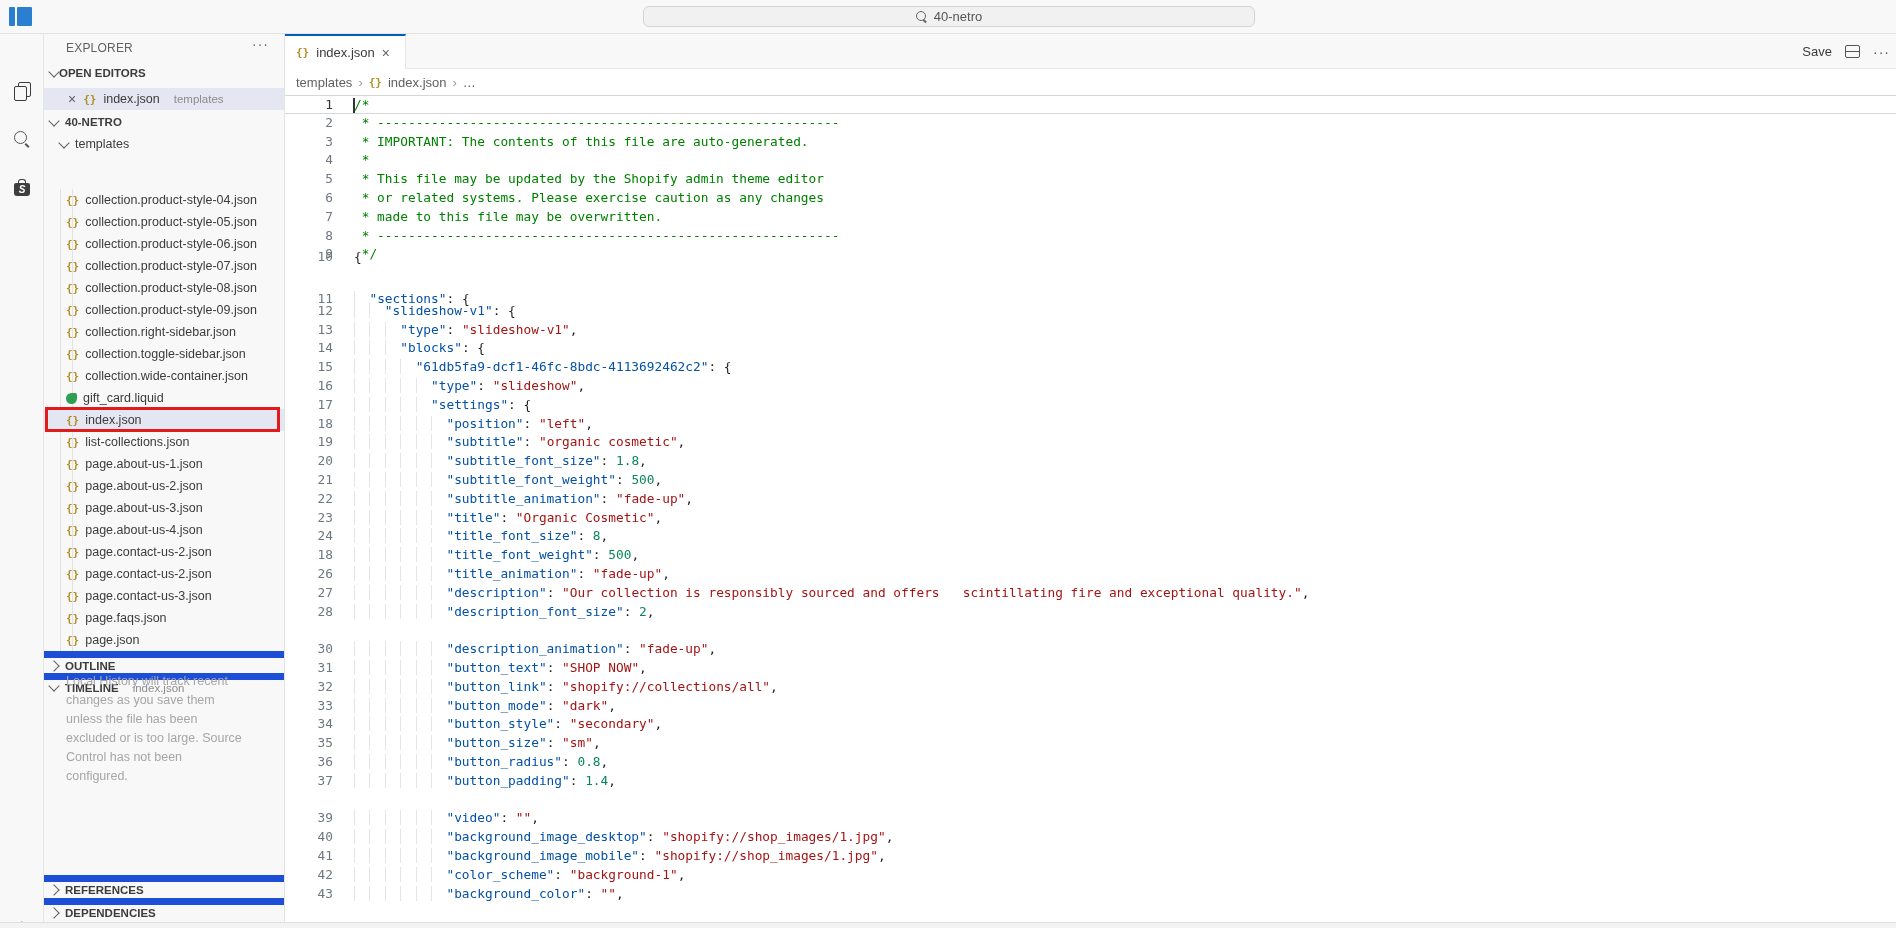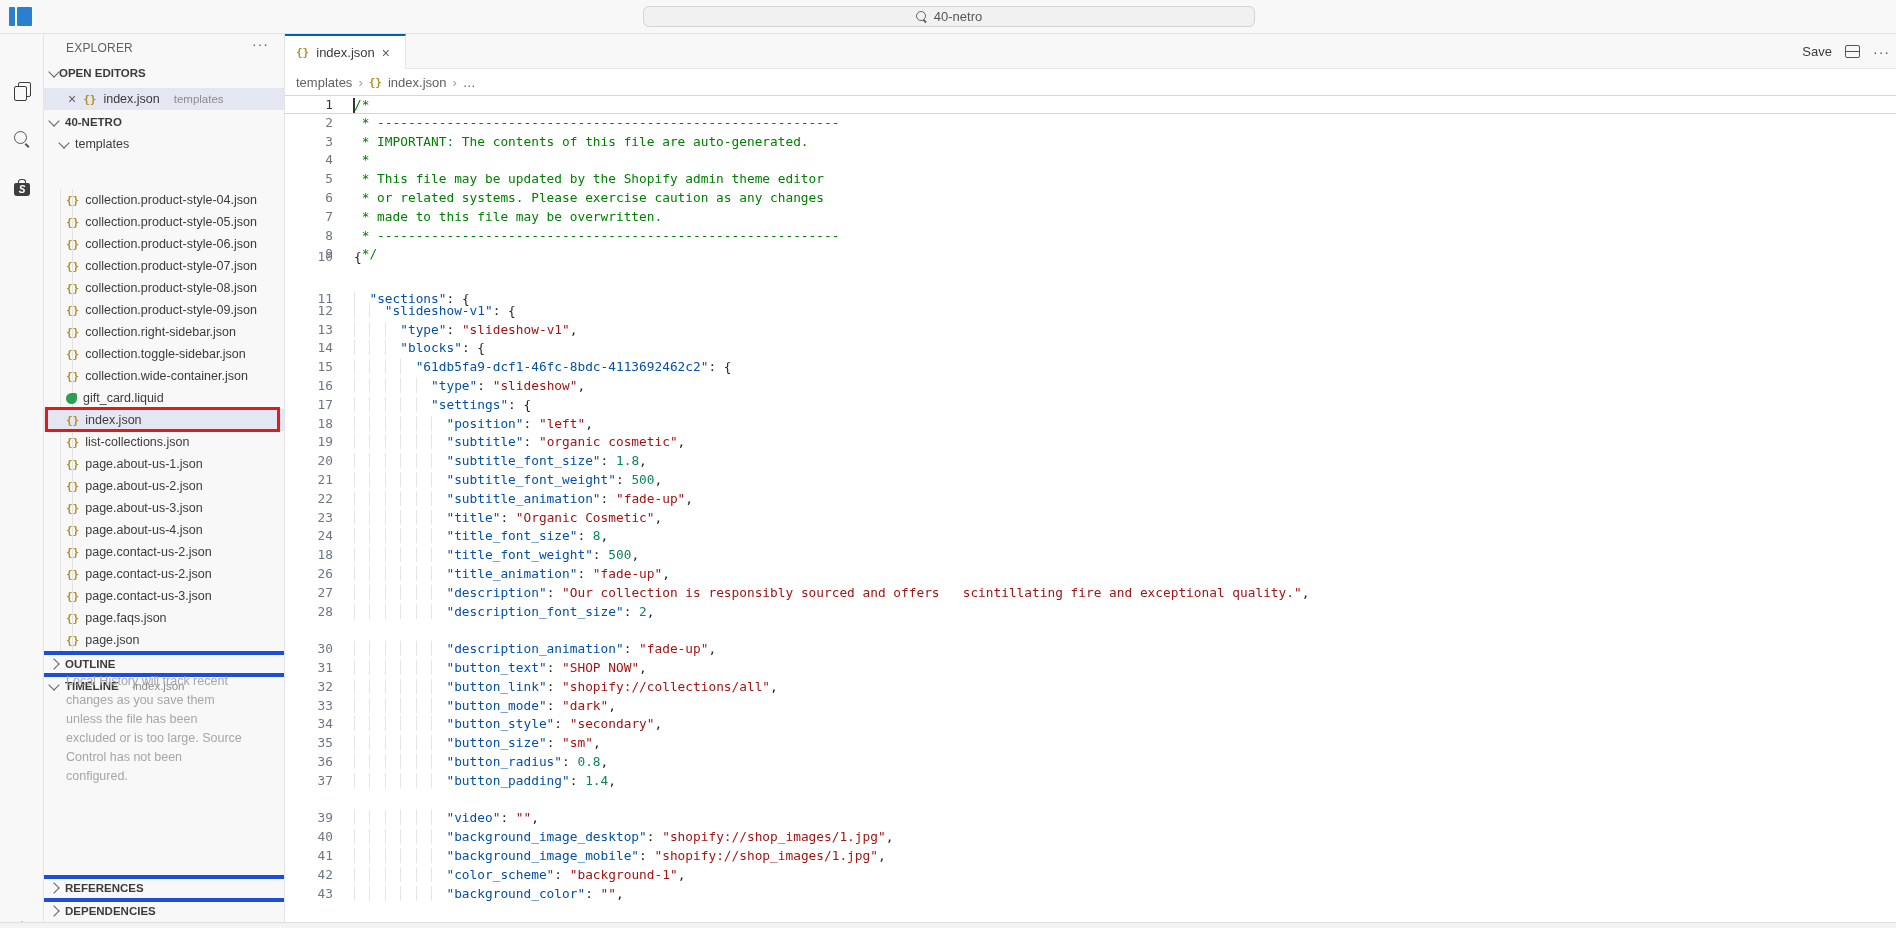--- a/index.html
+++ b/index.html
@@ -39,21 +39,21 @@
   .jsonic{font-family:"DejaVu Sans Mono",monospace;font-size:11px;font-weight:bold;color:#b08f26;flex:0 0 auto;}
   .liquidic{width:11px;height:11px;background:#2e9e53;border-radius:50% 2px 50% 50%;flex:0 0 auto;}
   .closex{color:#616161;font-size:14px;line-height:1;cursor:pointer;flex:0 0 auto;}
   .fname{font-size:12.5px;color:#3b3b3b;white-space:nowrap;}
   .fdetail{font-size:11.5px;color:#8c8c8c;margin-left:7px;white-space:nowrap;}
   .sel{background:#e4e6f1;}
   #file-rows{position:absolute;left:0;top:155px;width:241px;}
   #file-rows .frow{position:relative;width:241px;height:22px;display:flex;align-items:center;gap:6px;padding-left:22px;box-sizing:border-box;}
   .tguide{position:absolute;top:0;bottom:0;width:1px;background:#e2e2e2;}
   .frow .ann{position:absolute;left:1px;right:5px;top:-2px;bottom:-1px;border:3px solid #e01b1b;pointer-events:none;}
-  .bordertop{border-top:4px solid #1d4ed8;}
+  .bordertop{border-top:7px solid #1d4ed8;}
   #timeline-msg{position:absolute;left:22px;top:250px;width:178px;color:#a6a6a6;font-size:12.5px;line-height:19px;}
   
   #editor{position:absolute;left:285px;top:34px;width:1611px;height:888px;background:#fff;}
   #tabbar{position:absolute;left:0;top:0;width:1611px;height:35px;background:#f8f8f8;border-bottom:1px solid #e7e7e7;box-sizing:border-box;}
   #tab{position:absolute;left:0;top:0;width:121px;height:35px;background:#fff;border-top:2px solid #005fb8;border-right:1px solid #e5e5e5;box-sizing:border-box;display:flex;align-items:center;gap:7px;padding-left:11px;cursor:pointer;}
   #tab .fname{font-size:13px;}
   #tabactions{position:absolute;right:0;top:0;height:35px;display:flex;align-items:center;gap:13px;padding-right:6px;color:#3b3b3b;}
   #save-btn{font-size:13px;cursor:pointer;}
   .spliticon{width:15px;height:13px;border:1.3px solid #555;border-radius:2px;position:relative;box-sizing:border-box;}
   .spliticon::after{content:'';position:absolute;left:0;right:0;top:4.5px;height:1.3px;background:#555;}

